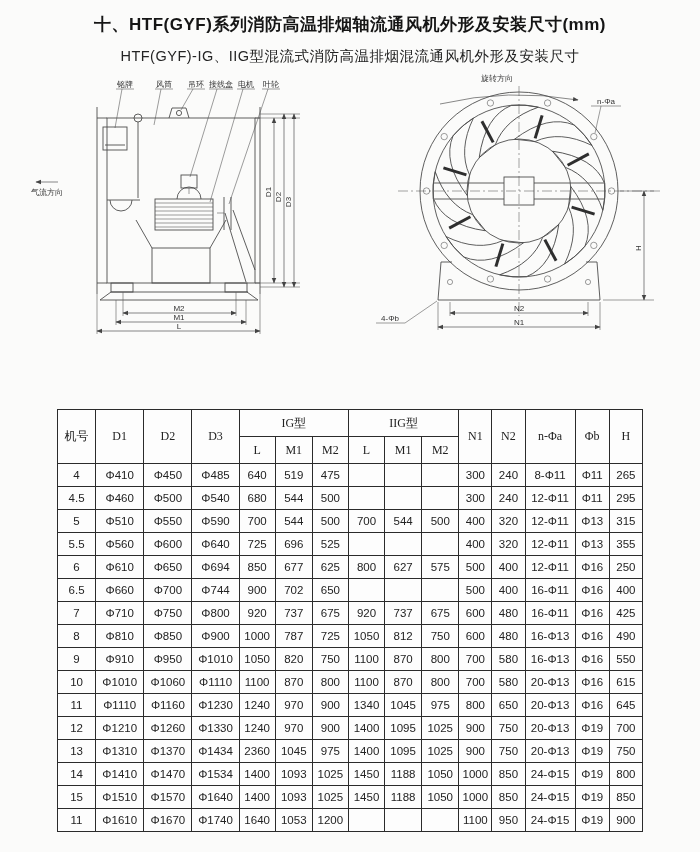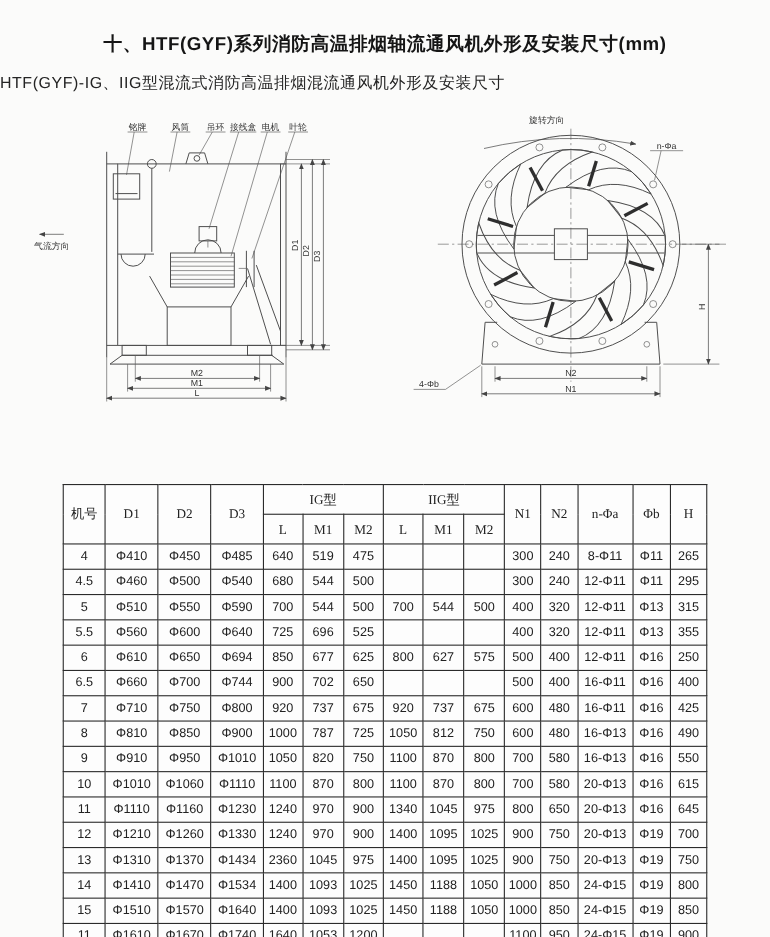--- a/index.html
+++ b/index.html
@@ -5,32 +5,32 @@
   html,body{margin:0;padding:0;}
   body{
     width:700px;height:852px;
     background:#fbfbfa;
     font-family:"Liberation Sans","DejaVu Sans",sans-serif;
     color:#1f1f1f;
     overflow:hidden;
   }
   .page{position:relative;width:700px;height:852px;}
   .doc-title{
-    margin:15px;padding-top:13px;
+    margin:0;padding-top:13px;
     text-align:center;
     font-size:17px;font-weight:bold;color:#151515;
     letter-spacing:0.5px;
   }
   .doc-subtitle{
     margin:11px 0 0 0;
-    text-align:left;
+    text-align:center;
     font-size:14.5px;font-weight:normal;color:#242424;
     letter-spacing:0.5px;
   }
-  .drawings{position:relative;height:282px;margin-top:16px;text-decoration:underline;}
+  .drawings{position:relative;height:282px;margin-top:4px;text-decoration:underline;}
   .drawings svg{position:absolute;top:0;}
   #side-view{left:28px;}
   #front-view{left:358px;}
   svg text{fill:#333;font-family:"Liberation Sans","DejaVu Sans",sans-serif;}
   .lbl{font-size:8px;}
   .dim{font-size:8px;}
   .ln{stroke:#4d4d4d;stroke-width:0.9;fill:none;}
   .ln-thin{stroke:#5a5a5a;stroke-width:0.6;fill:none;}
   .ln-dim{stroke:#555;stroke-width:0.7;fill:none;}
   .cl{stroke:#666;stroke-width:0.6;fill:none;stroke-dasharray:10 3 2 3;}

